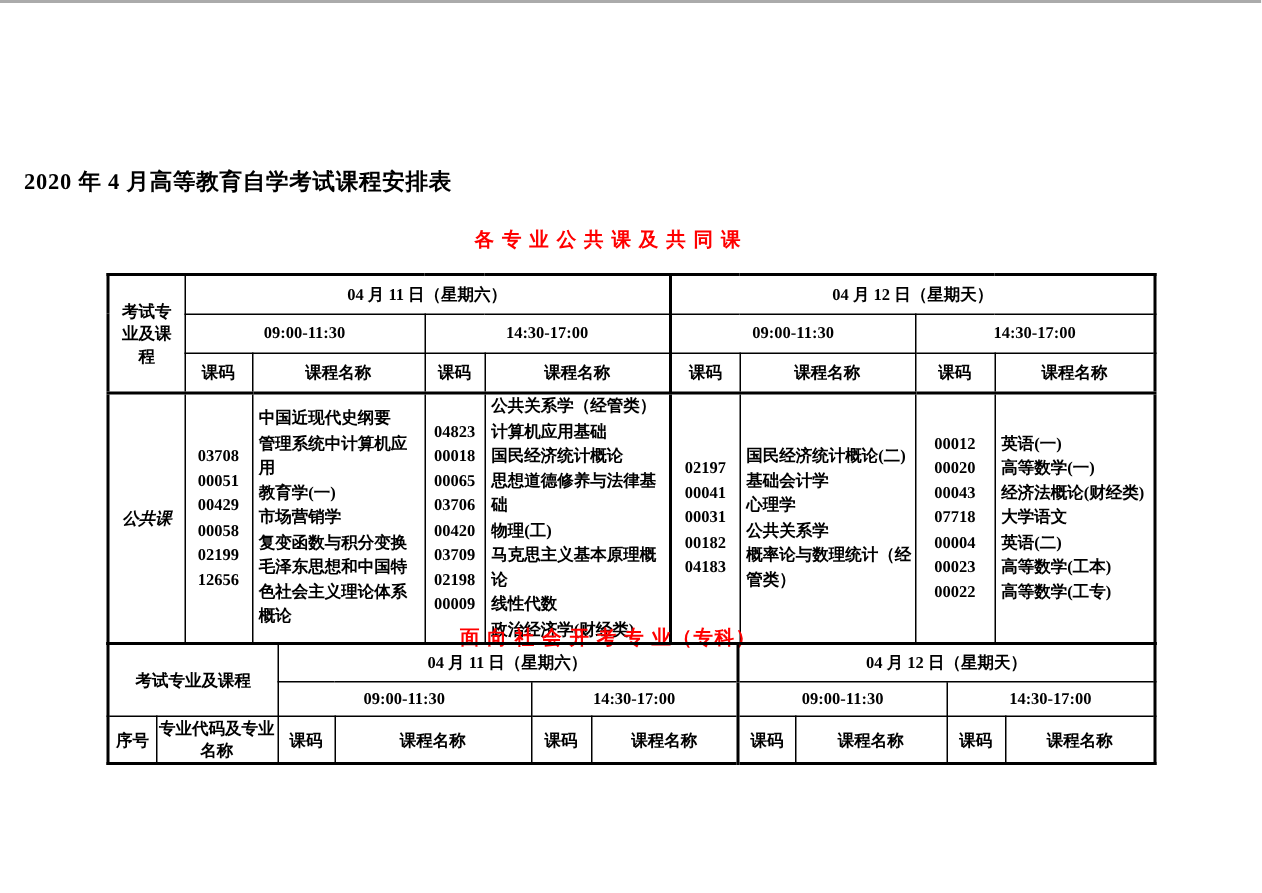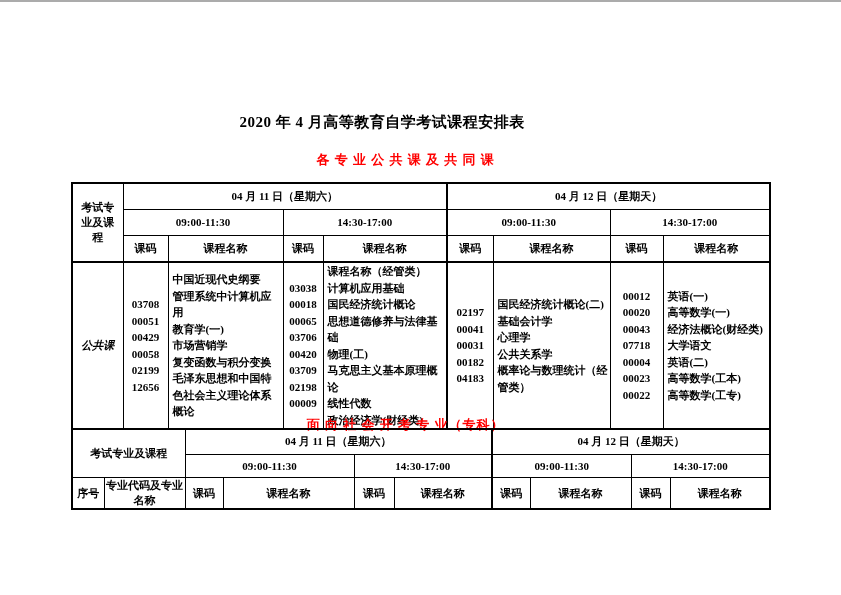--- a/index.html
+++ b/index.html
@@ -12,23 +12,23 @@
     font-family: "Liberation Serif", "DejaVu Serif", serif;
     color: #000;
     overflow: hidden;
   }
   .top-edge {
     position: absolute; top: 0; left: 0;
     width: 841px; height: 2px;
     background: #ababab;
   }
   .doc-title {
-    position: absolute; top: 110px; left: 0;
+    position: absolute; top: 110px; left: 16px;
     width: 764px;
-    text-align: center;
+    text-align: left;
     font-size: 15px;
     font-weight: bold;
     letter-spacing: 0.5px;
     line-height: 24px;
   }
   .section-title {
     position: absolute; left: 0;
     width: 811px;
     text-align: center;
     font-size: 13px;
@@ -139,31 +139,31 @@
           </td>
       <td class="names-cell">
             <div>中国近现代史纲要</div>
             <div>管理系统中计算机应用</div>
             <div>教育学(一)</div>
             <div>市场营销学</div>
             <div>复变函数与积分变换</div>
             <div>毛泽东思想和中国特色社会主义理论体系概论</div>
           </td>
       <td class="codes-cell">
-            <div>03038</div>
+            <div>04823</div>
             <div>00018</div>
             <div>00065</div>
             <div>03706</div>
             <div>00420</div>
             <div>03709</div>
             <div>02198</div>
             <div>00009</div>
           </td>
       <td class="names-cell">
-            <div>课程名称（经管类）</div>
+            <div>公共关系学（经管类）</div>
             <div>计算机应用基础</div>
             <div>国民经济统计概论</div>
             <div>思想道德修养与法律基础</div>
             <div>物理(工)</div>
             <div>马克思主义基本原理概论</div>
             <div>线性代数</div>
             <div>政治经济学(财经类)</div>
           </td>
       <td class="codes-cell day-start">
             <div>02197</div>

